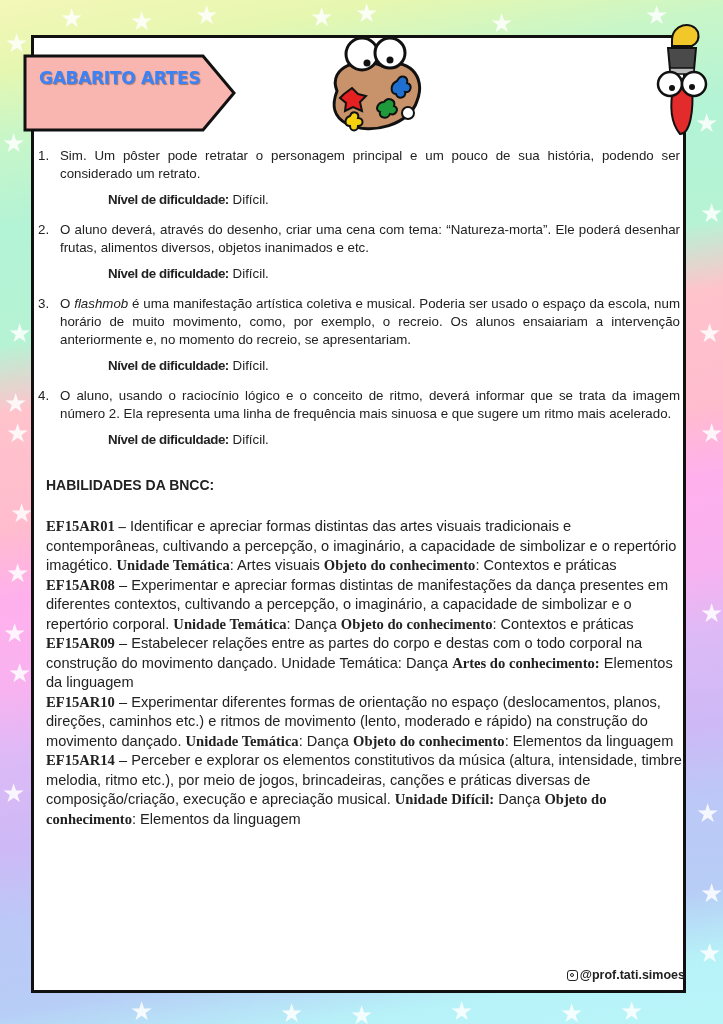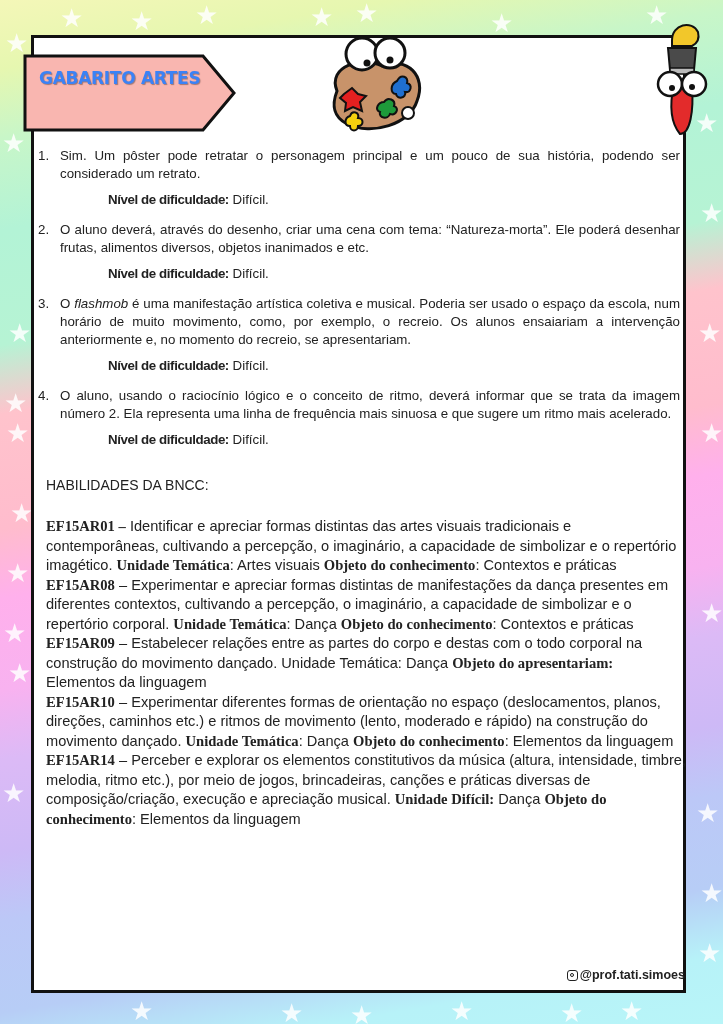--- a/index.html
+++ b/index.html
@@ -32,21 +32,21 @@
   .content {
     position: absolute; left: 38px; top: 147px; width: 642px;
     font-family: "Liberation Sans", sans-serif; color: #222;
   }
   .q { display: flex; font-size: 13.3px; line-height: 18px; text-align: justify; }
   .q-num { width: 22px; flex: none; }
   .q-text { flex: 1; }
   .level { margin: 9px 0 0 22px; font-size: 13.3px; }
   .level b { font-weight: bold; letter-spacing: -0.4px; padding-left: 48px; }
   .q-block { margin-bottom: 14px; }
-  .hab-title { font-weight: normal; font-size: 14px; margin: 30px 0 8px 8px; }
+  .hab-title { font-weight: bold; font-size: 14px; margin: 30px 0 8px 8px; }
   .skills { margin: 24px 0 0 8px; width: 640px; font-size: 14.6px; line-height: 19.5px; color: #222; }
   .skill b { font-weight: bold; font-family: Liberation Serif, serif; }
   .footer {
     position: absolute; right: 38px; bottom: 42px; font-weight: bold; font-size: 12.5px;
     color: #222; display: flex; align-items: center; gap: 2px;
   }
   .ig { width: 11px; height: 11px; border: 1.6px solid #222; border-radius: 3px; position: relative; box-sizing: border-box; }
   .ig::after { content: ""; position: absolute; left: 2px; top: 2px; width: 4px; height: 4px; border: 1.3px solid #222; border-radius: 50%; box-sizing: border-box; }
 </style>
 </head>
@@ -169,21 +169,21 @@
   <div class="hab-title">HABILIDADES DA BNCC:</div>
 
   <div class="skills">
     <div class="skill">
       <b>EF15AR01 –</b><span> Identificar e apreciar formas distintas das artes visuais tradicionais e contemporâneas, cultivando a percepção, o imaginário, a capacidade de simbolizar e o repertório imagético. </span><b>Unidade Temática</b><span>: Artes visuais </span><b>Objeto do conhecimento</b><span>: Contextos e práticas</span>
     </div>
     <div class="skill">
       <b>EF15AR08</b><span> – Experimentar e apreciar formas distintas de manifestações da dança presentes em diferentes contextos, cultivando a percepção, o imaginário, a capacidade de simbolizar e o repertório corporal. </span><b>Unidade Temática</b><span>: Dança </span><b>Objeto do conhecimento</b><span>: Contextos e práticas</span>
     </div>
     <div class="skill">
-      <b>EF15AR09</b><span> – Estabelecer relações entre as partes do corpo e destas com o todo corporal na construção do movimento dançado. Unidade Temática: Dança </span><b>Objeto do apresentariam:</b><span> Elementos da linguagem</span>
+      <b>EF15AR09</b><span> – Estabelecer relações entre as partes do corpo e destas com o todo corporal na construção do movimento dançado. Unidade Temática: Dança </span><b>Artes do conhecimento:</b><span> Elementos da linguagem</span>
     </div>
     <div class="skill">
       <b>EF15AR10</b><span> – Experimentar diferentes formas de orientação no espaço (deslocamentos, planos, direções, caminhos etc.) e ritmos de movimento (lento, moderado e rápido) na construção do movimento dançado. </span><b>Unidade Temática</b><span>: Dança </span><b>Objeto do conhecimento</b><span>: Elementos da linguagem</span>
     </div>
     <div class="skill">
       <b>EF15AR14</b><span> – Perceber e explorar os elementos constitutivos da música (altura, intensidade, timbre, melodia, ritmo etc.), por meio de jogos, brincadeiras, canções e práticas diversas de composição/criação, execução e apreciação musical. </span><b>Unidade Difícil:</b><span> Dança </span><b>Objeto do conhecimento</b><span>: Elementos da linguagem</span>
     </div>
   </div>
 </div>
 

